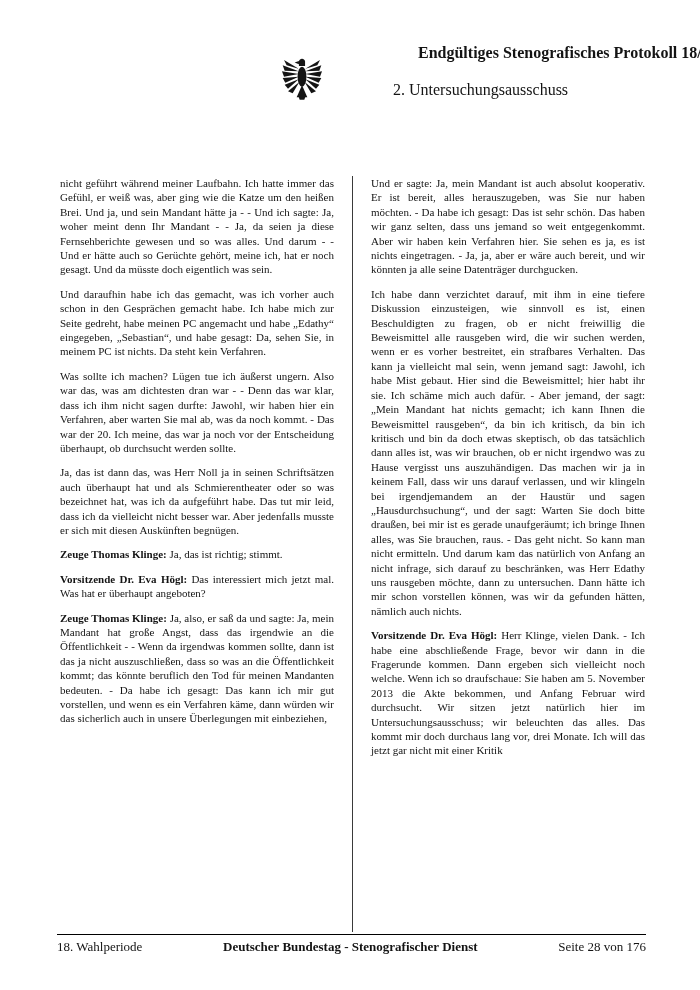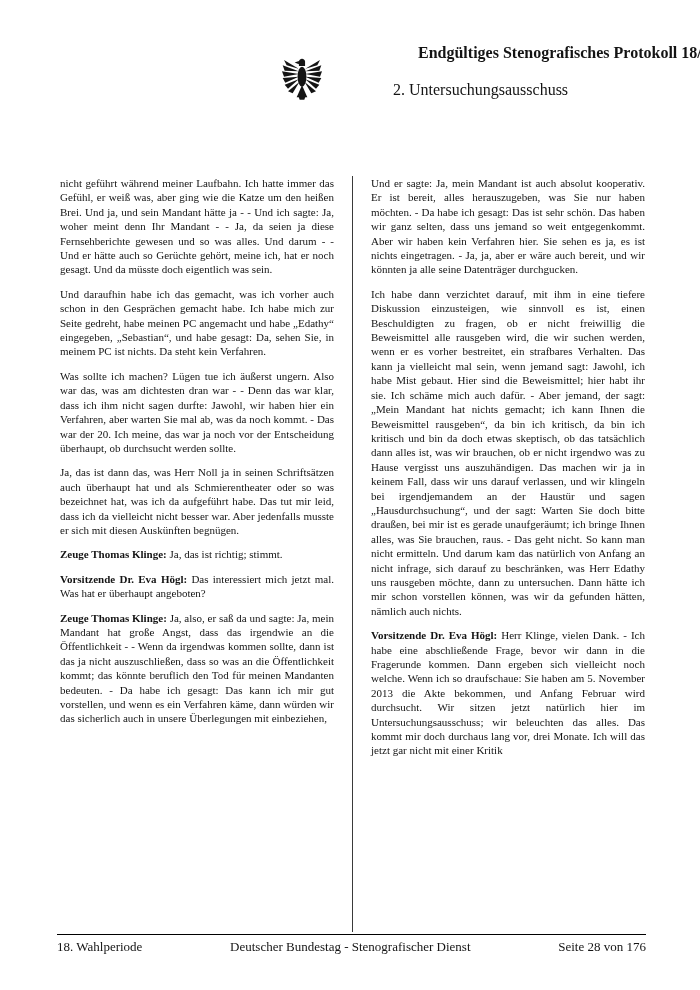--- a/index.html
+++ b/index.html
@@ -43,21 +43,21 @@
   
   .footer-rule{
     position:absolute;left:57px;right:54px;top:934px;
     border-top:1.2px solid #000;height:0;
   }
   .footer{
     position:absolute;left:57px;right:54px;top:939px;
     display:flex;justify-content:space-between;align-items:baseline;
     font-size:13px;
   }
-  .footer-center{font-weight:normal;}
+  .footer-center{font-weight:bold;}
 </style>
 </head>
 <body>
 
 <div class="page">
 
   <div class="eagle-wrap">
     <svg width="40" height="48" viewBox="0 0 60 70" fill="#141414" aria-hidden="true">
 
       <path d="M30 3c-2.6 0-4.6 2-4.6 4.6V14h9.2V7.6C34.6 5 32.6 3 30 3z"></path>

